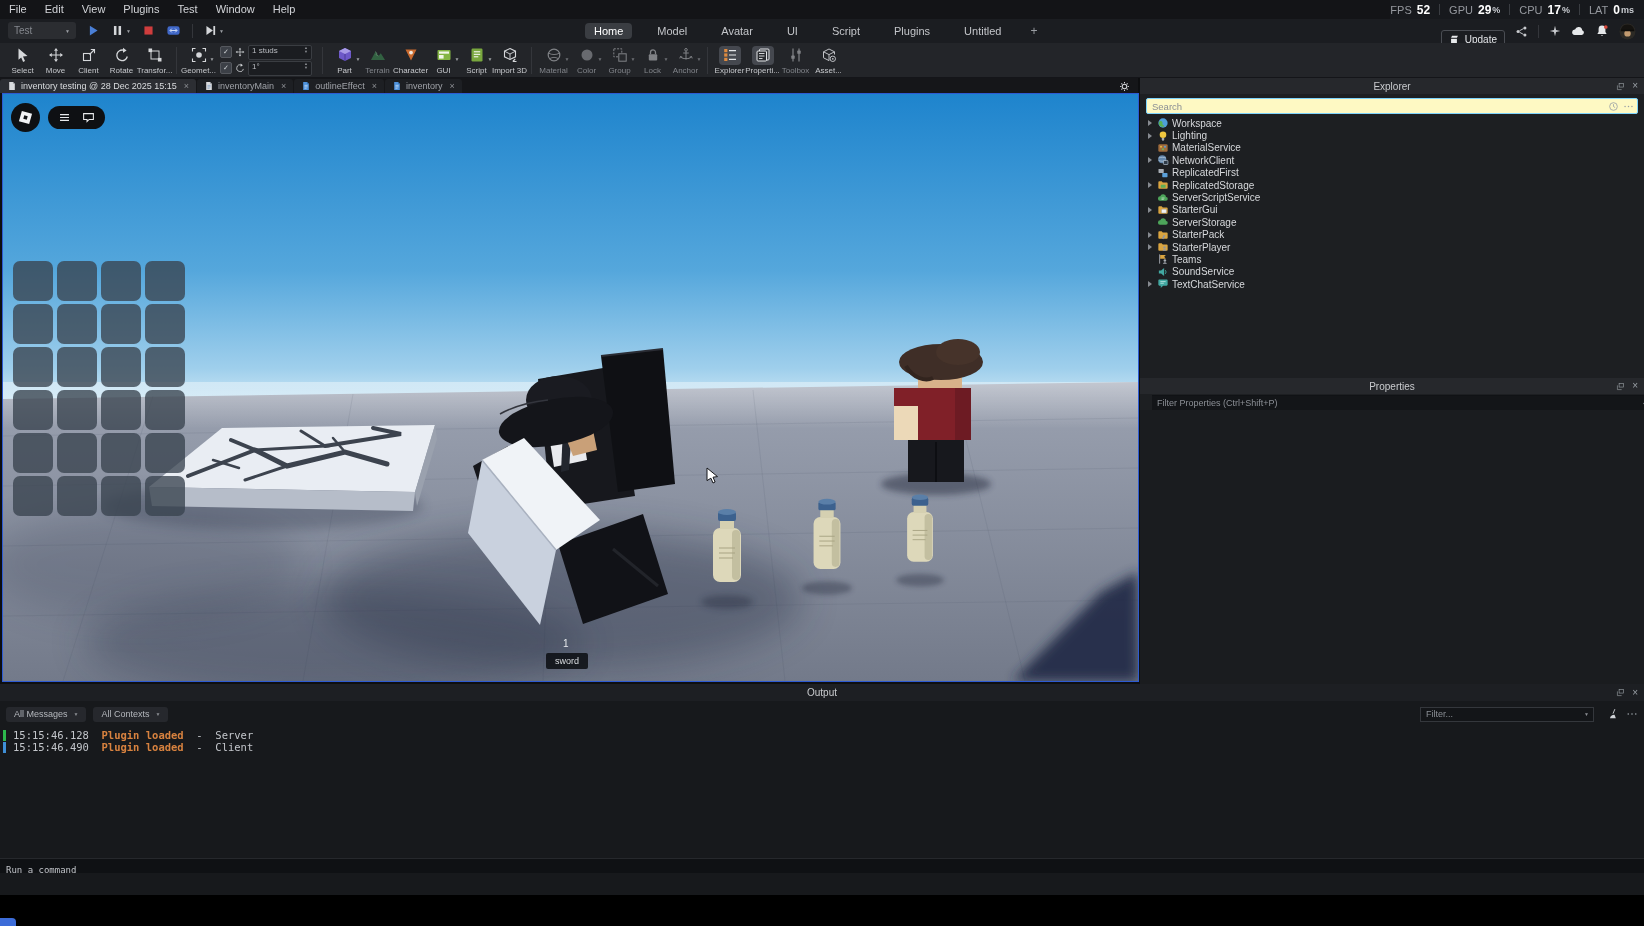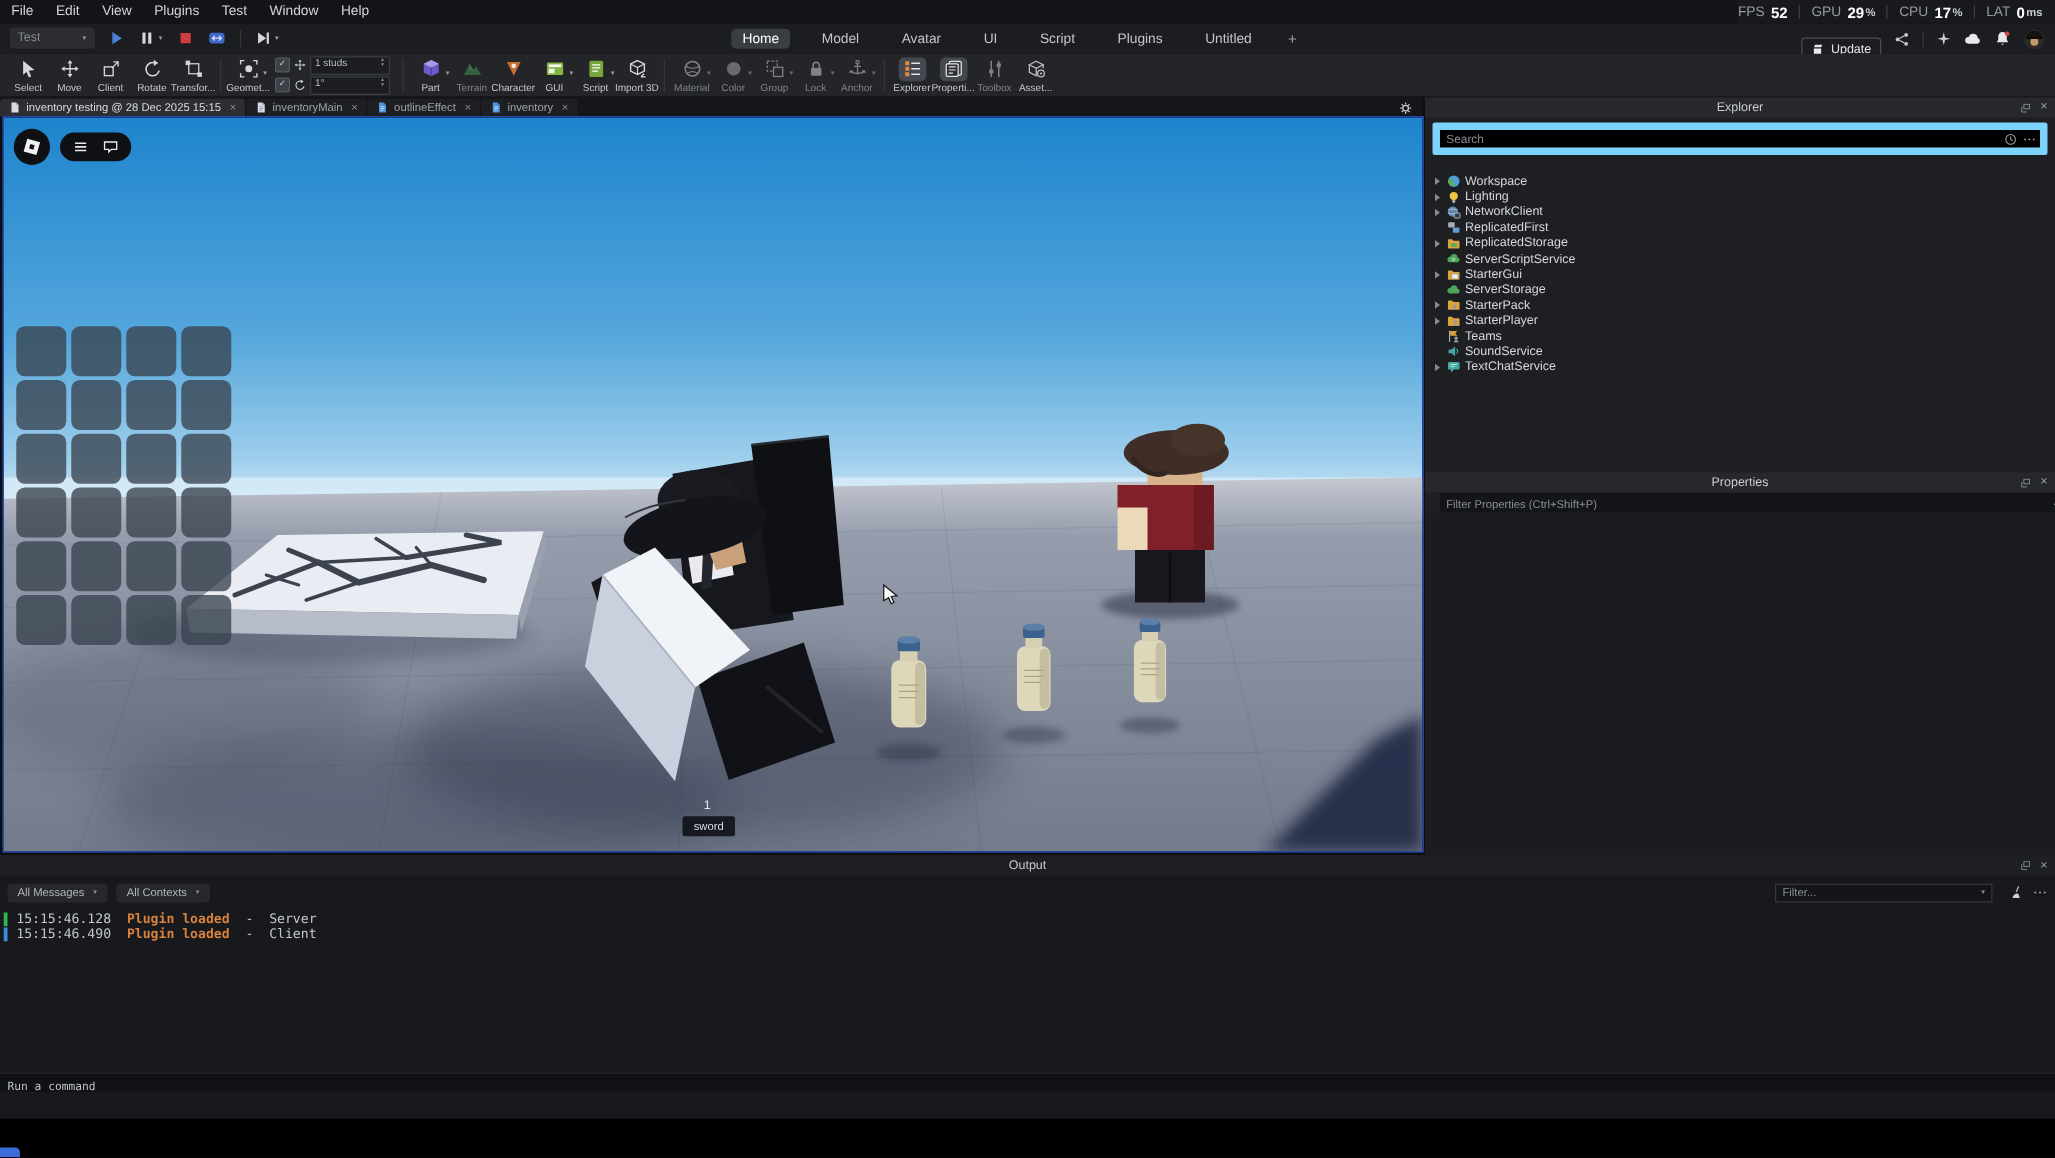--- a/index.html
+++ b/index.html
@@ -70,21 +70,21 @@
   .hud{position:absolute;left:8px;top:9px;display:flex;gap:8px;align-items:center;}
   .roblox-btn{width:29px;height:29px;border-radius:50%;background:#0e1013;display:flex;align-items:center;justify-content:center;}
   .menu-pill{width:57px;height:23px;border-radius:12px;background:#0e1013;display:flex;align-items:center;justify-content:space-evenly;}
 
   
   #rightpanel{left:1140px;top:78px;width:504px;height:606px;background:#1d1f22;}
   .panel-header{height:16px;background:#26282c;position:relative;display:flex;align-items:center;width:100%;}
   .panel-title{position:absolute;left:0;right:0;text-align:center;font-size:10px;color:#c9cbce;}
   .panel-icons{margin-left:auto;display:flex;gap:7px;padding-right:6px;z-index:1;align-items:center;}
   .panel-close{color:#9aa0a6;font-size:10px;line-height:10px;}
-  .search-row{margin:4px 6px 14px 6px;height:14px;background:#000000;border:6px solid #7dd3fc;border-radius:2px;
+  .search-row{margin:4px 6px 2px 6px;height:14px;background:#fef9c3;border:1px solid #7dd3fc;border-radius:2px;
               display:flex;align-items:center;}
   .search-input{flex:1;background:none;border:none;outline:none;color:#8b8f95;font-size:9.5px;padding:0 5px;font-family:inherit;}
   .search-input::placeholder{color:#8b8f95;}
   .tree{padding-top:1px;}
   .tree-row{display:flex;align-items:center;height:12.4px;padding-left:6px;gap:3px;}
   .tree-arrow{width:8px;display:flex;justify-content:center;flex:none;}
   .tree-arrow i{width:0;height:0;border-left:4px solid #878b91;border-top:3px solid transparent;border-bottom:3px solid transparent;}
   .tree-label{font-size:10px;color:#d6d8db;white-space:nowrap;}
   #props-header{position:absolute;left:0;top:300px;width:100%;}
   #props-filter{position:absolute;left:12px;top:317px;width:100%;height:14px;background:#131518;
@@ -801,20 +801,32 @@
           </span>
           <span class="ic">
             <svg width="12" height="12" viewBox="0 0 16 16">
               <circle cx="8" cy="6.4" r="4.4" fill="#eec63f"></circle>
               <path d="M6.4 10.5h3.2v2.1a1.6 1.6 0 0 1-3.2 0Z" fill="#a8adb4"></path>
             </svg>
           </span>
           <span class="tree-label">Lighting</span>
         </div>
         <div class="tree-row">
+          <span class="tree-arrow"></span>
+          <span class="ic">
+            <svg width="12" height="12" viewBox="0 0 16 16">
+              <rect x="1.8" y="3" width="12.4" height="10" rx="1.8" fill="#a06c3c"></rect>
+              <circle cx="5.4" cy="6.4" r="1.4" fill="#e8b73e"></circle>
+              <circle cx="10.6" cy="6.4" r="1.4" fill="#5a9fd8"></circle>
+              <circle cx="8" cy="9.8" r="1.4" fill="#6cb35c"></circle>
+            </svg>
+          </span>
+          <span class="tree-label">MaterialService</span>
+        </div>
+        <div class="tree-row">
           <span class="tree-arrow">
             <i></i>
           </span>
           <span class="ic">
             <svg width="12" height="12" viewBox="0 0 16 16">
               <circle cx="7" cy="7" r="5.4" fill="#6286ab"></circle>
               <path d="M2 5.5C5 4 9 4 12 5.5M2 8.5C5 10 9 10 12 8.5" stroke="#c8d8e8" stroke-width="0.8" fill="none"></path>
               <rect x="8.6" y="8.6" width="6" height="5.4" rx="0.8" fill="#2e3b49" stroke="#c8d8e8" stroke-width="0.8"></rect>
             </svg>
           </span>

